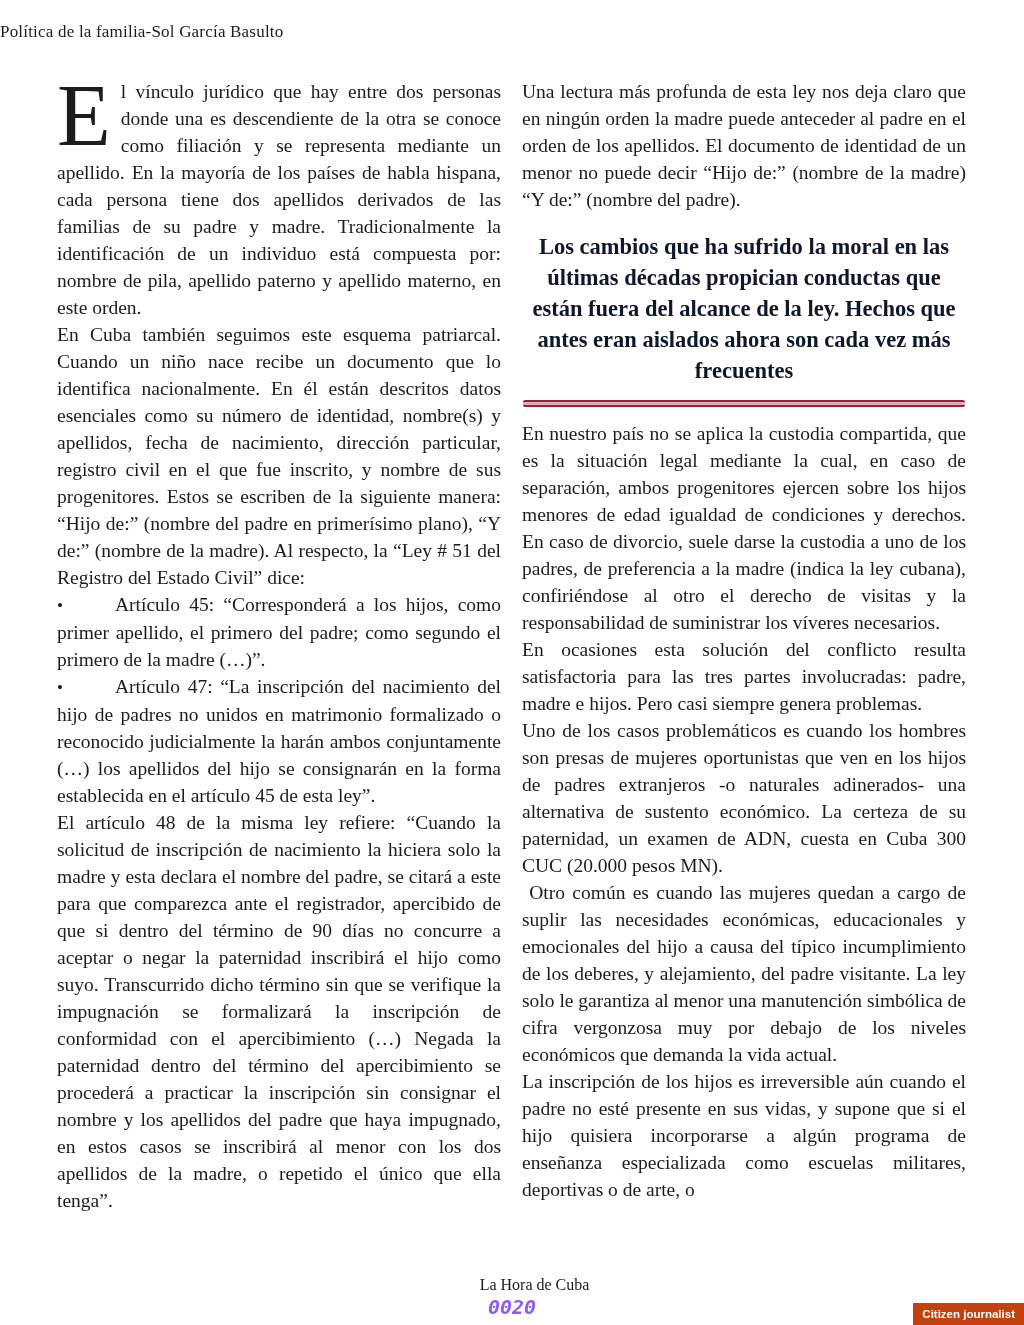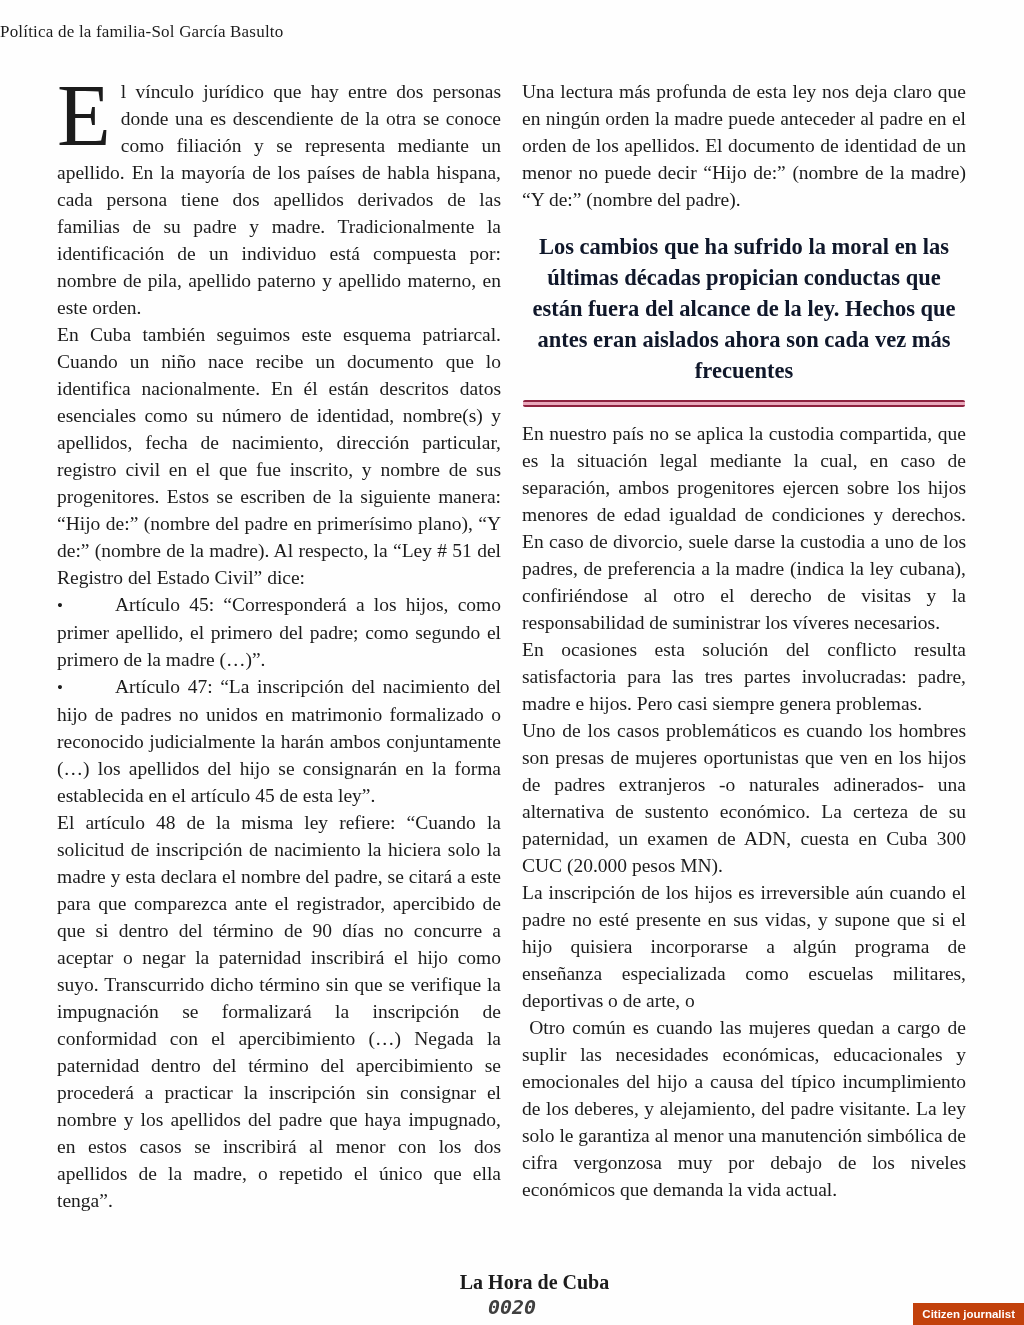--- a/index.html
+++ b/index.html
@@ -71,31 +71,31 @@
     border-radius: 2px;
   }
   .footer {
     position: absolute;
     bottom: 6px;
     left: 0;
     width: 100%;
     text-align: center;
   }
   .footer-pub {
-    font-size: 20px;
-    font-weight: bold;
+    font-size: 16px;
+    font-weight: normal;
     padding-left: 45px;
   }
   .footer-num {
     font-family: "DejaVu Sans Mono", monospace;
     font-style: italic;
     font-weight: bold;
     font-size: 20px;
     letter-spacing: 0px;
-    color: #404040;
+    color: #8b5cf6;
     margin-top: 1px;
   }
   .badge {
     position: absolute;
     right: 0;
     bottom: 0;
     background: #c2410c;
     color: #ffffff;
     font-family: "Liberation Sans", sans-serif;
     font-weight: bold;
@@ -120,22 +120,22 @@
       <p>El artículo 48 de la misma ley refiere: “Cuando la solicitud de inscripción de nacimiento la hiciera solo la madre y esta declara el nombre del padre, se citará a este para que comparezca ante el registrador, apercibido de que si dentro del término de 90 días no concurre a aceptar o negar la paternidad inscribirá el hijo como suyo. Transcurrido dicho término sin que se verifique la impugnación se formalizará la inscripción de  conformidad con el apercibimiento (…) Negada la paternidad dentro del término del apercibimiento se procederá a practicar la inscripción sin consignar el nombre y los apellidos del padre que haya impugnado, en estos casos se inscribirá al menor con los dos apellidos de la madre, o repetido el único que ella tenga”.</p>
     </div>
 
     <div class="col">
       <p>Una lectura más profunda de esta ley nos deja claro que en ningún orden la madre puede anteceder al padre en el orden de los apellidos. El documento de identidad de un menor no puede decir “Hijo de:” (nombre de la madre) “Y de:” (nombre del padre).</p>
       <p class="pull-quote" style="color:#0f172a;">Los cambios que ha sufrido la moral en las últimas décadas propician conductas que están fuera del alcance de la ley. Hechos que antes eran aislados ahora son cada vez más frecuentes</p>
       <div class="double-rule"></div>
       <p>En nuestro país no se aplica la custodia compartida, que es la situación legal mediante la cual, en caso de separación, ambos progenitores ejercen sobre los hijos menores de edad igualdad de condiciones y derechos. En caso de divorcio, suele darse la custodia a uno de los padres, de preferencia a la madre (indica la ley cubana), confiriéndose al otro el derecho de visitas y la responsabilidad de suministrar los víveres necesarios.</p>
       <p>En ocasiones esta solución del conflicto resulta satisfactoria para las tres partes involucradas: padre, madre e hijos. Pero casi siempre genera problemas.</p>
       <p>Uno de los casos problemáticos es cuando los hombres son presas de mujeres oportunistas que ven en los hijos de padres extranjeros -o naturales adinerados- una alternativa de sustento económico. La certeza de su paternidad, un examen de ADN, cuesta en Cuba 300 CUC (20.000 pesos MN).</p>
+      <p>&nbsp;Otro común es cuando las mujeres quedan a cargo de suplir las necesidades económicas, educacionales y emocionales del hijo a causa del típico incumplimiento de los deberes, y alejamiento, del padre visitante. La ley solo le garantiza al menor una manutención simbólica de cifra vergonzosa muy por debajo de los niveles económicos que demanda la vida actual.</p>
       <p>La inscripción de los hijos es irreversible aún cuando el padre no esté presente en sus vidas, y supone que si el hijo quisiera incorporarse a algún programa de enseñanza especializada como escuelas militares, deportivas o de arte, o</p>
-      <p>&nbsp;Otro común es cuando las mujeres quedan a cargo de suplir las necesidades económicas, educacionales y emocionales del hijo a causa del típico incumplimiento de los deberes, y alejamiento, del padre visitante. La ley solo le garantiza al menor una manutención simbólica de cifra vergonzosa muy por debajo de los niveles económicos que demanda la vida actual.</p>
     </div>
 
   </div>
 
   <div class="footer">
     <div class="footer-pub">La Hora de Cuba</div>
     <div class="footer-num">0020</div>
   </div>
 
   <div class="badge">Citizen journalist</div>

